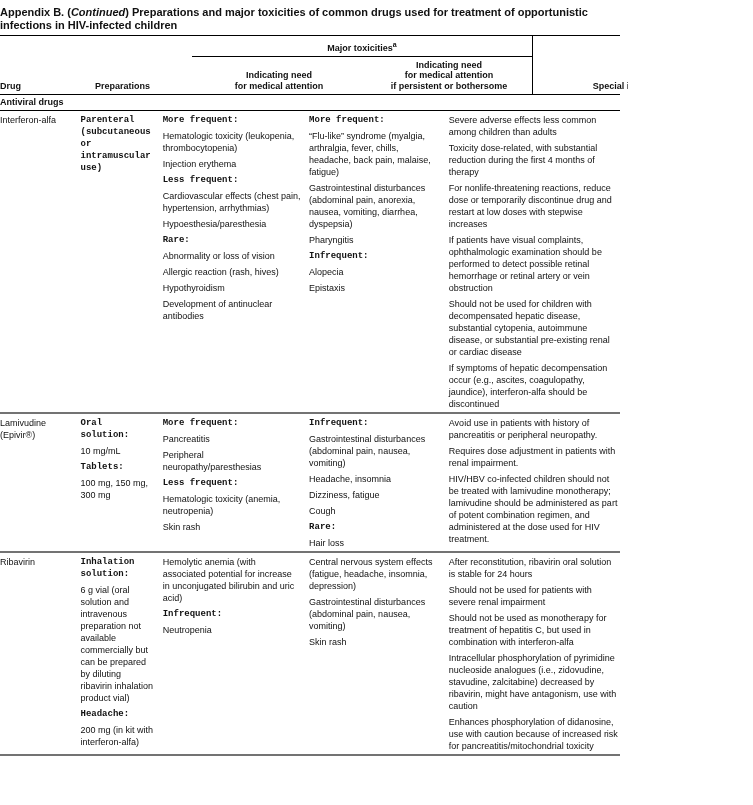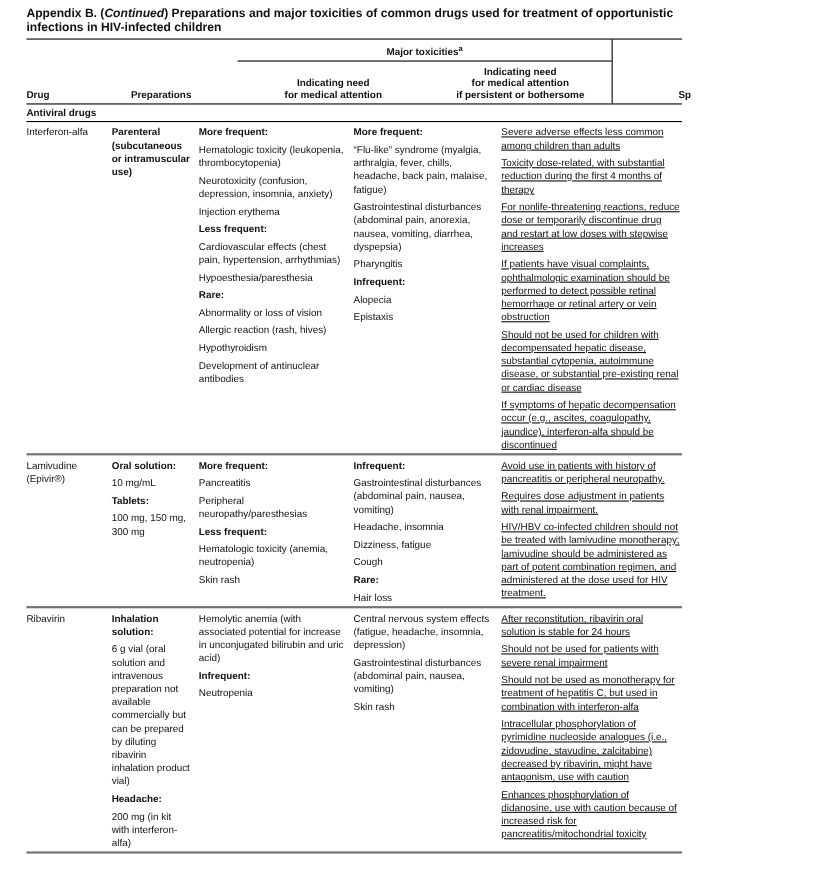--- a/index.html
+++ b/index.html
@@ -1,21 +1,21 @@
 <!DOCTYPE html>
 <html><head>
 <meta charset="utf-8">
 <style>
   html, body { margin: 0; padding: 0; background: #ffffff; }
   .page {
     position: relative;
     width: 628px;
     height: 805px;
     box-sizing: border-box;
-    padding: 6px 8px 0 24px;
+    padding: 6px 8px 0 0;
     background: #ffffff;
     color: #111111;
     font-family: "Liberation Sans", sans-serif;
     overflow: hidden;
   }
   .title {
     font-size: 11px;
     font-weight: bold;
     line-height: 13px;
     padding-bottom: 3px;
@@ -79,24 +79,24 @@
   .cell {
     box-sizing: border-box;
     padding: 3px 8px 2px 0;
     font-size: 9px;
     line-height: 12px;
   }
   .c1 { width: 95px; }
   .c2 { width: 97px; }
   .c3 { width: 174px; }
   .c4 { width: 166px; }
-  .c5 { width: 205px; padding-right: 2px; text-decoration: underline; }
+  .c5 { width: 205px; padding-right: 2px; }
   .para { margin: 0 0 4px 0; }
   .para:last-child { margin-bottom: 0; }
-  .para.b { font-weight: bold; }
+  .para.b { font-weight: bold; font-family: Liberation Mono, monospace; }
   .para.drug { white-space: pre-line; }
 </style>
 </head>
 <body>
 
 <div class="page">
 
   <div class="title"><span>Appendix B. (</span><span class="it">Continued</span><span>) Preparations and major toxicities of common drugs used for treatment of opportunistic infections in HIV-infected children</span></div>
 
   <div class="thead">
@@ -118,21 +118,20 @@
       <div class="trow">
         <div class="cell c1">
           <p class="para drug">Interferon-alfa</p>
         </div>
         <div class="cell c2">
           <p class="para b">Parenteral (subcutaneous or intramuscular use)</p>
         </div>
         <div class="cell c3">
           <p class="para b">More frequent:</p>
           <p class="para">Hematologic toxicity (leukopenia, thrombocytopenia)</p>
-          <p class="para">Neurotoxicity (confusion, depression, insomnia, anxiety)</p>
           <p class="para">Injection erythema</p>
           <p class="para b">Less frequent:</p>
           <p class="para">Cardiovascular effects (chest pain, hypertension, arrhythmias)</p>
           <p class="para">Hypoesthesia/paresthesia</p>
           <p class="para b">Rare:</p>
           <p class="para">Abnormality or loss of vision</p>
           <p class="para">Allergic reaction (rash, hives)</p>
           <p class="para">Hypothyroidism</p>
           <p class="para">Development of antinuclear antibodies</p>
         </div>

